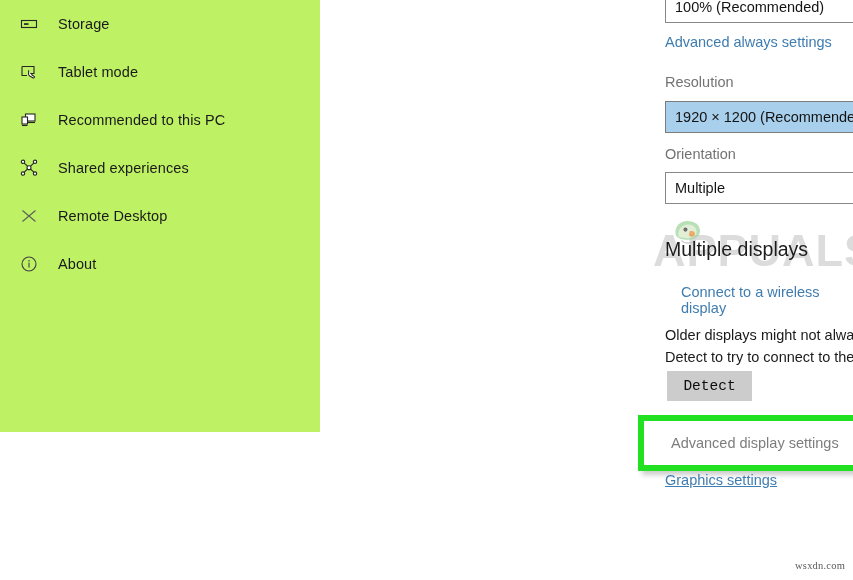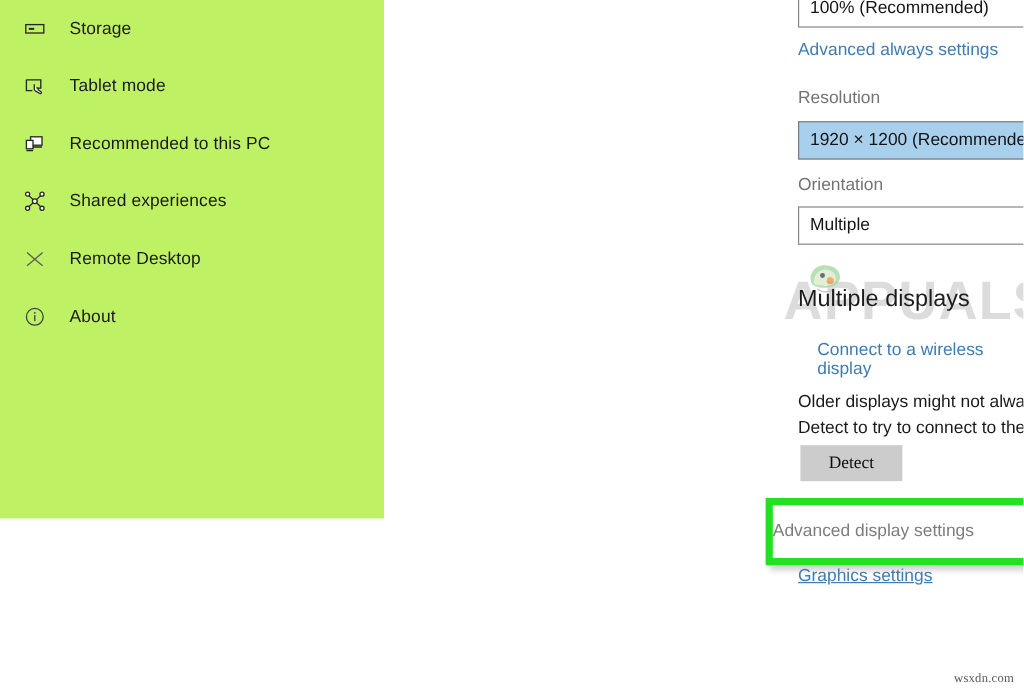--- a/index.html
+++ b/index.html
@@ -112,21 +112,21 @@
     color: #1a1a1a;
     line-height: 22px;
     width: 415px;
   }
 
   .btn-detect {
     width: 85px;
     height: 30px;
     background: #cccccc;
     border: none;
-    font-family: Liberation Serif, serif;
+    font-family: Liberation Mono, monospace;
     font-size: 14.5px;
     color: #0d0d0d;
     cursor: pointer;
     padding: 0;
   }
 
   
   .pos { position: absolute; }
   #combo-scale   { left: 345px; top: -9px; }
   #link-adv-scal { left: 345px; top: 34px; }
@@ -149,20 +149,21 @@
     background: #ffffff;
     box-sizing: border-box;
     display: flex;
     align-items: center;
     box-shadow: 4px 4px 5px rgba(0,0,0,0.20);
     cursor: pointer;
   }
   .muted-link {
     font-size: 14.5px;
     color: #7d7d7d;
+    padding-left: 27px;
     white-space: nowrap;
   }
 
   
   .watermark {
     position: absolute;
     left: 333px;
     top: 218px;
     width: 205px;
     height: 62px;

